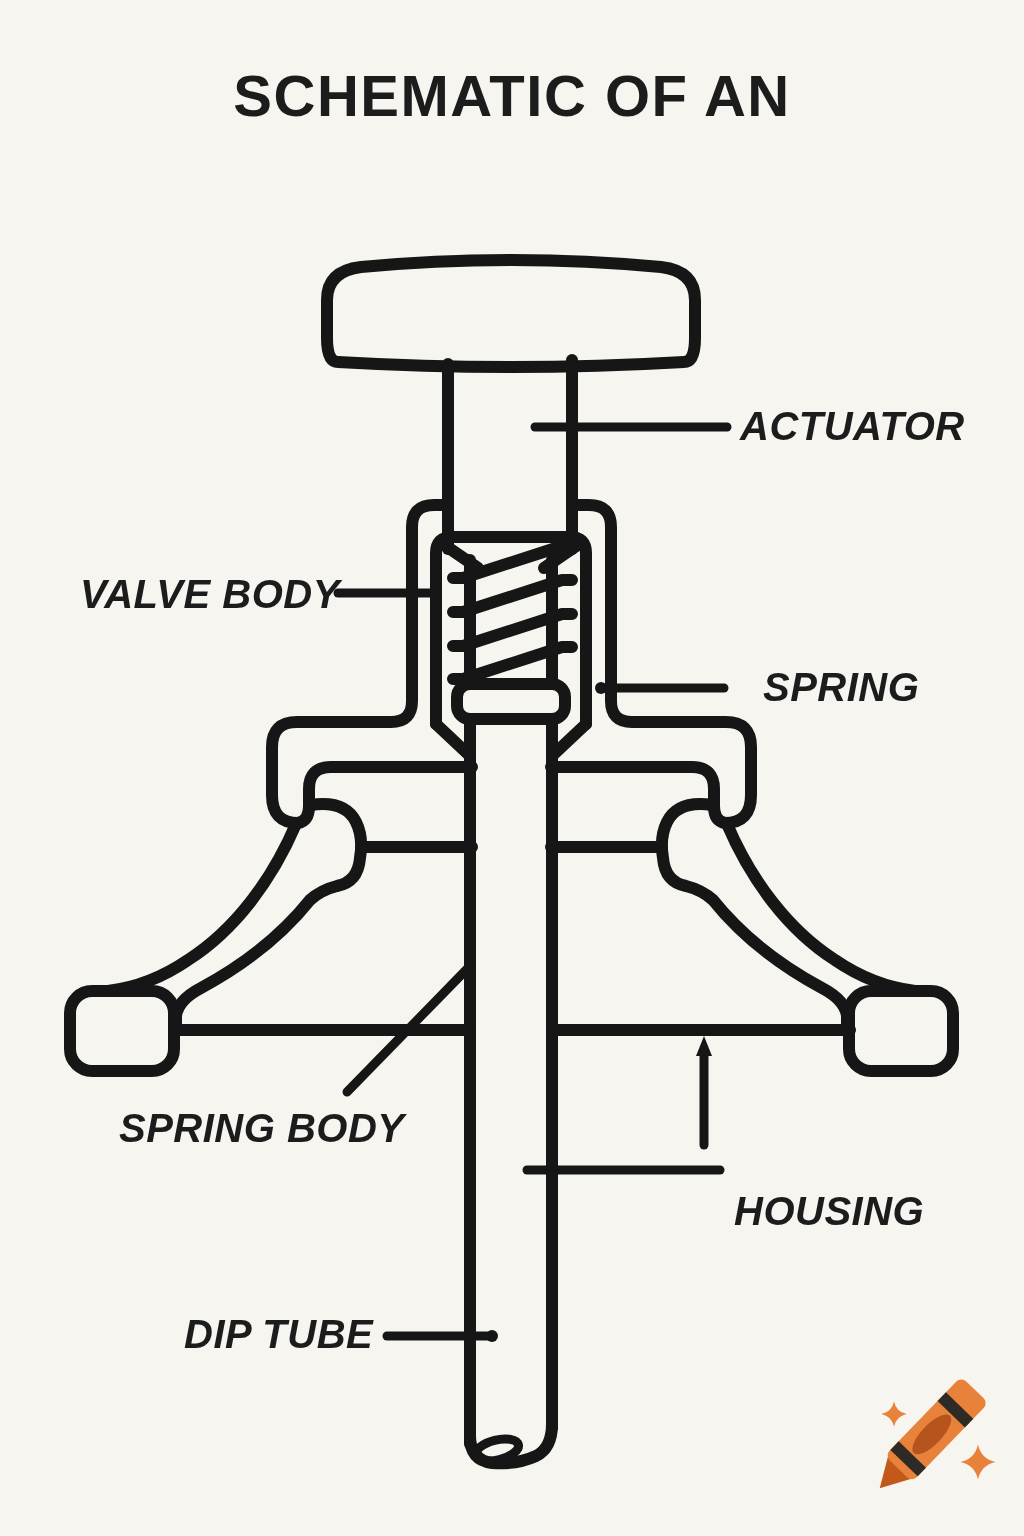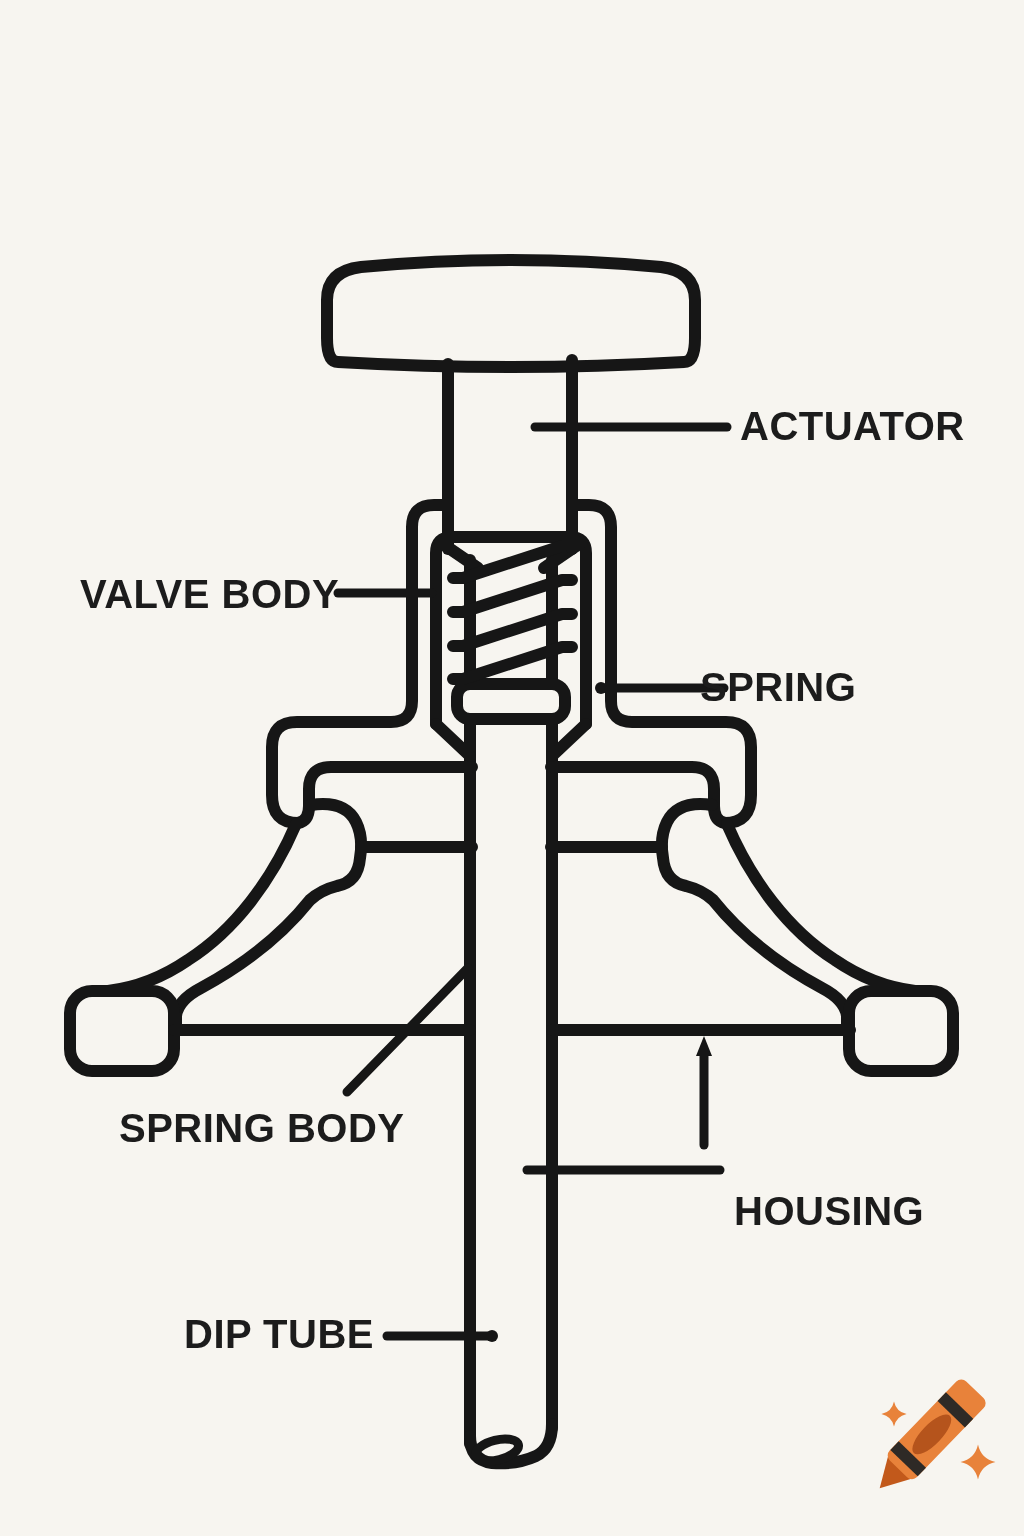--- a/index.html
+++ b/index.html
@@ -8,37 +8,38 @@
     background:var(--background,#F7F5F0);
     font-family:"Liberation Sans",sans-serif;
   }
   .title{
     position:absolute;top:54px;left:0;width:100%;text-align:center;
     font-weight:700;font-size:58px;line-height:84px;letter-spacing:1.5px;
     color:var(--text,#1c1c1c);
   }
   .label{
     position:absolute;font-weight:700;font-size:40px;letter-spacing:.5px;
-    color:var(--text,#1c1c1c);white-space:nowrap;
+    color:var(--text,#1c1c1c);white-space:nowrap;font-style:italic;
   }
   svg.art{position:absolute;left:0;top:0;}
   .ln{fill:none;stroke:var(--line,#161616);stroke-width:12;stroke-linecap:round;stroke-linejoin:round;}
   .ld{fill:none;stroke:var(--line,#161616);stroke-width:9;stroke-linecap:round;stroke-linejoin:round;}
   .solid{fill:var(--line,#161616);stroke:none;}
   .washer{fill:var(--background,#F7F5F0);stroke:var(--line,#161616);stroke-width:12;}
   .c-body{fill:var(--crayon-orange,#E8823A);}
   .c-tip{fill:var(--crayon-tip,#C2591B);}
   .c-band{fill:var(--crayon-band,#2E2A26);}
   .c-label{fill:var(--crayon-dark-orange,#B5541C);}
   .sparkle{fill:var(--crayon-orange,#E8823A);}
 </style>
 </head>
 <body>
 
 <div class="title">
+  <div>SCHEMATIC OF AN</div>
 </div>
 
 <svg class="art" width="1024" height="1536" viewBox="0 0 1024 1536">
 
   <g>
     <path class="ln" d="M 470,560 L 470,1444"></path>
     <path class="ln" d="M 552,560 L 552,1428"></path>
     <path class="ln" d="M 470,1436 Q 470,1460 492,1463 Q 516,1465 536,1456 Q 552,1448 552,1424"></path>
     <ellipse class="ld" cx="497" cy="1450" rx="22" ry="10" transform="rotate(-14 497 1450)"></ellipse>
   </g>
@@ -111,16 +112,16 @@
       <rect class="c-band" x="104" y="-19" width="12" height="38"></rect>
       <ellipse class="c-label" cx="76" cy="0" rx="26" ry="10"></ellipse>
     </g>
     <path class="sparkle" transform="translate(894,1414) scale(0.9)" d="M 0,-14 Q 2.5,-2.5 14,0 Q 2.5,2.5 0,14 Q -2.5,2.5 -14,0 Q -2.5,-2.5 0,-14 Z"></path>
     <path class="sparkle" transform="translate(978,1462) scale(1.25)" d="M 0,-14 Q 2.5,-2.5 14,0 Q 2.5,2.5 0,14 Q -2.5,2.5 -14,0 Q -2.5,-2.5 0,-14 Z"></path>
   </g>
 </svg>
 
 <div class="label" style="left:740px;top:404px;">ACTUATOR</div>
 <div class="label" style="left:80px;top:572px;">VALVE BODY</div>
-<div class="label" style="left:700px;top:665px;">SPRING</div>
+<div class="label" style="left:763px;top:665px;">SPRING</div>
 <div class="label" style="left:119px;top:1106px;">SPRING BODY</div>
 <div class="label" style="left:734px;top:1145px;margin-top:44px;">HOUSING</div>
 <div class="label" style="left:184px;top:1312px;">DIP TUBE</div>
 
 </body></html>

